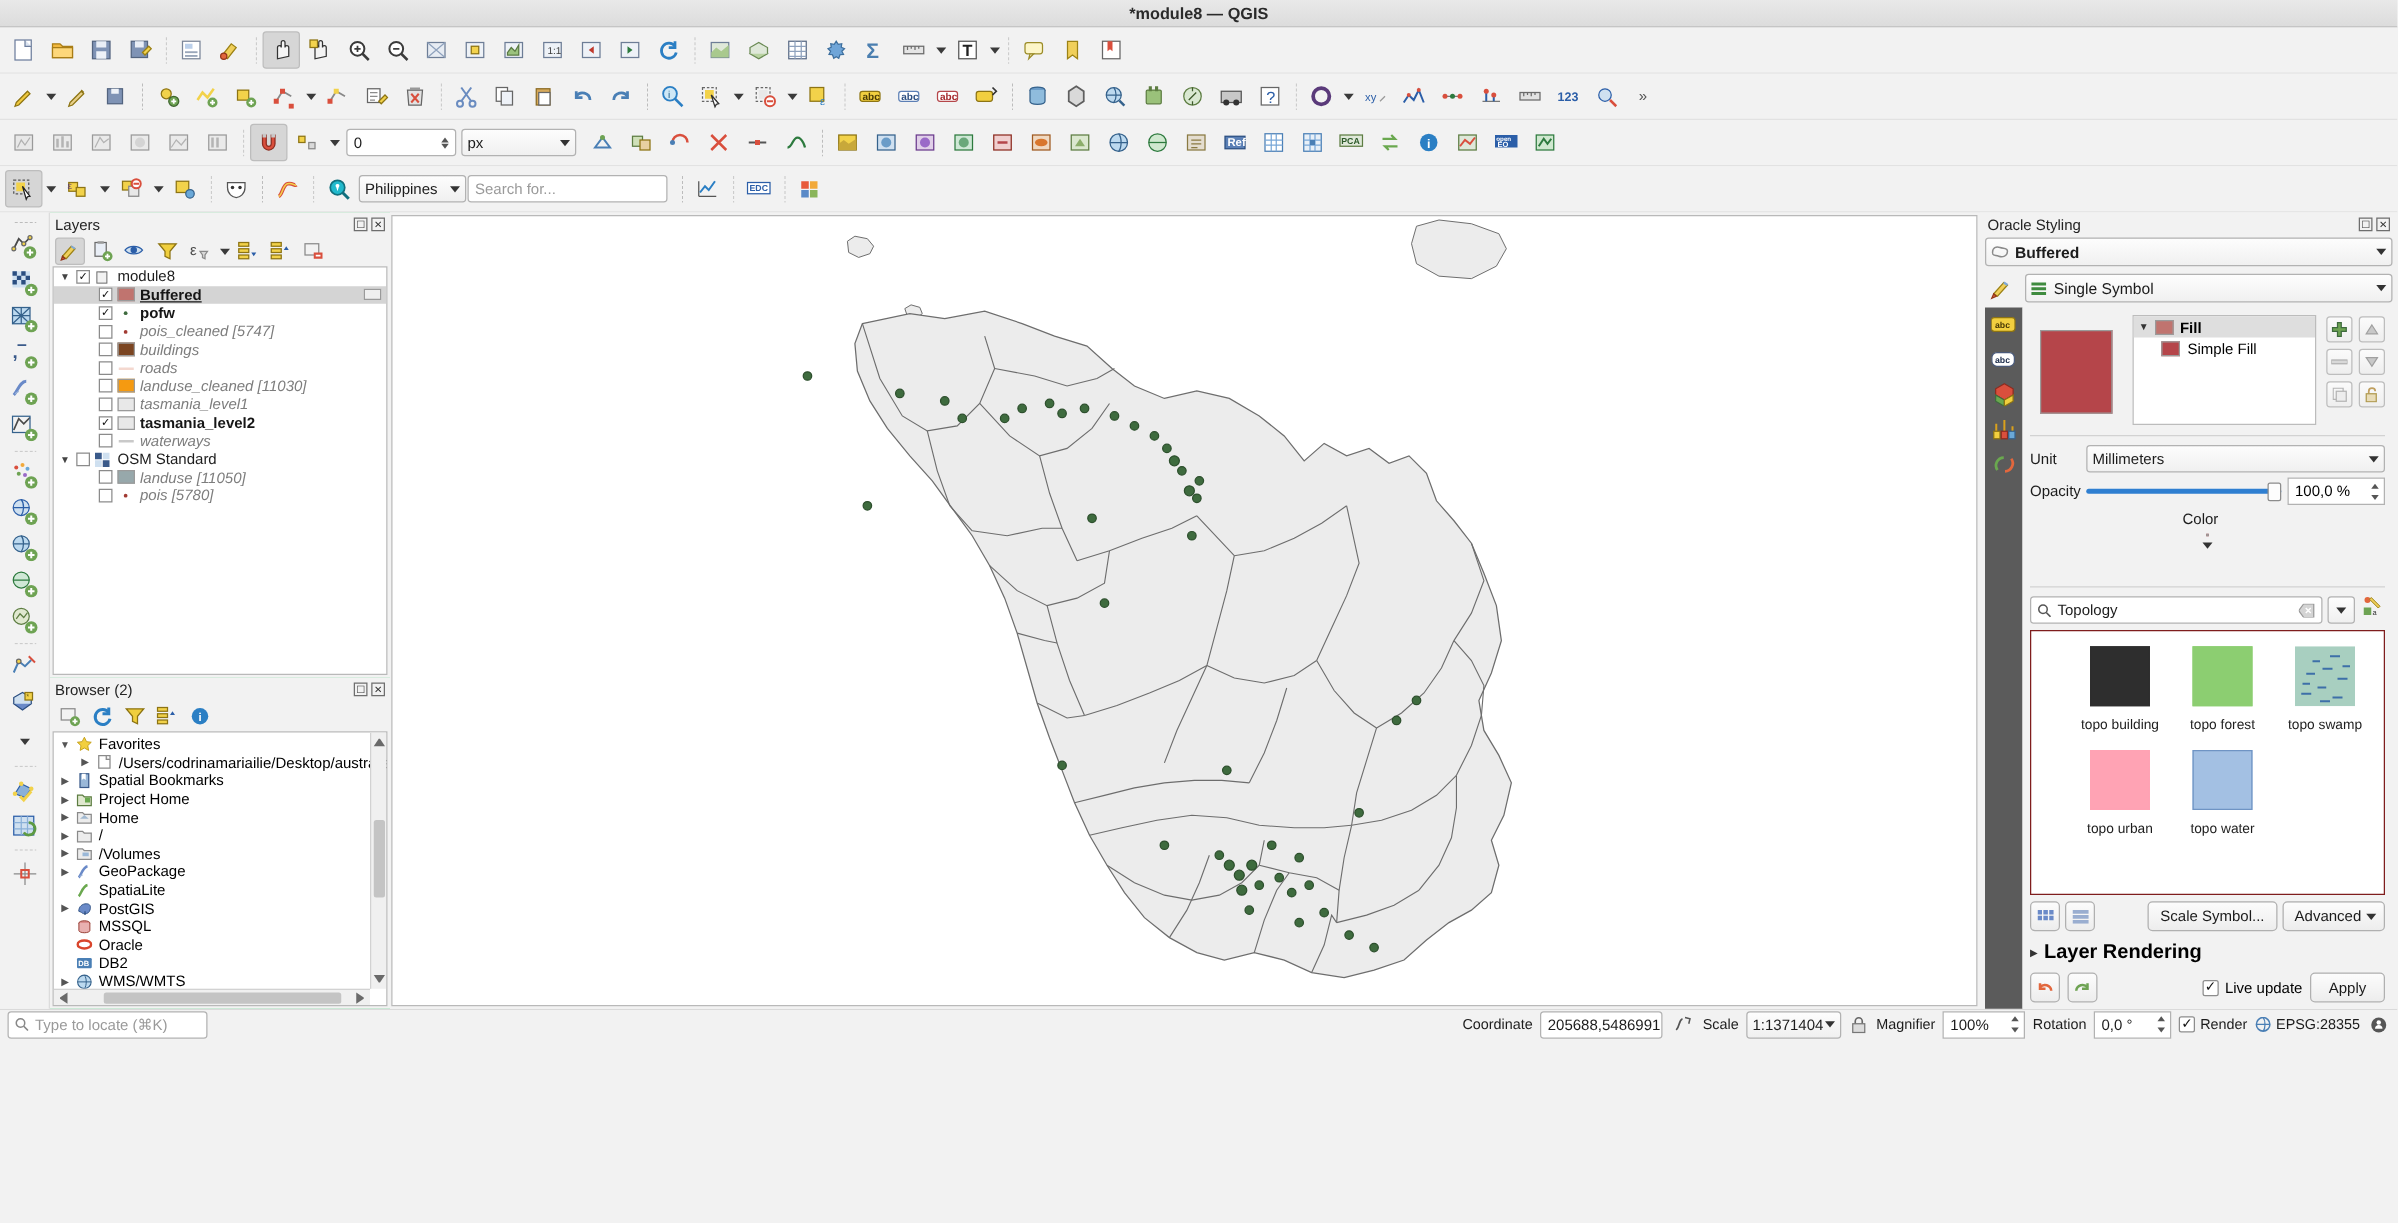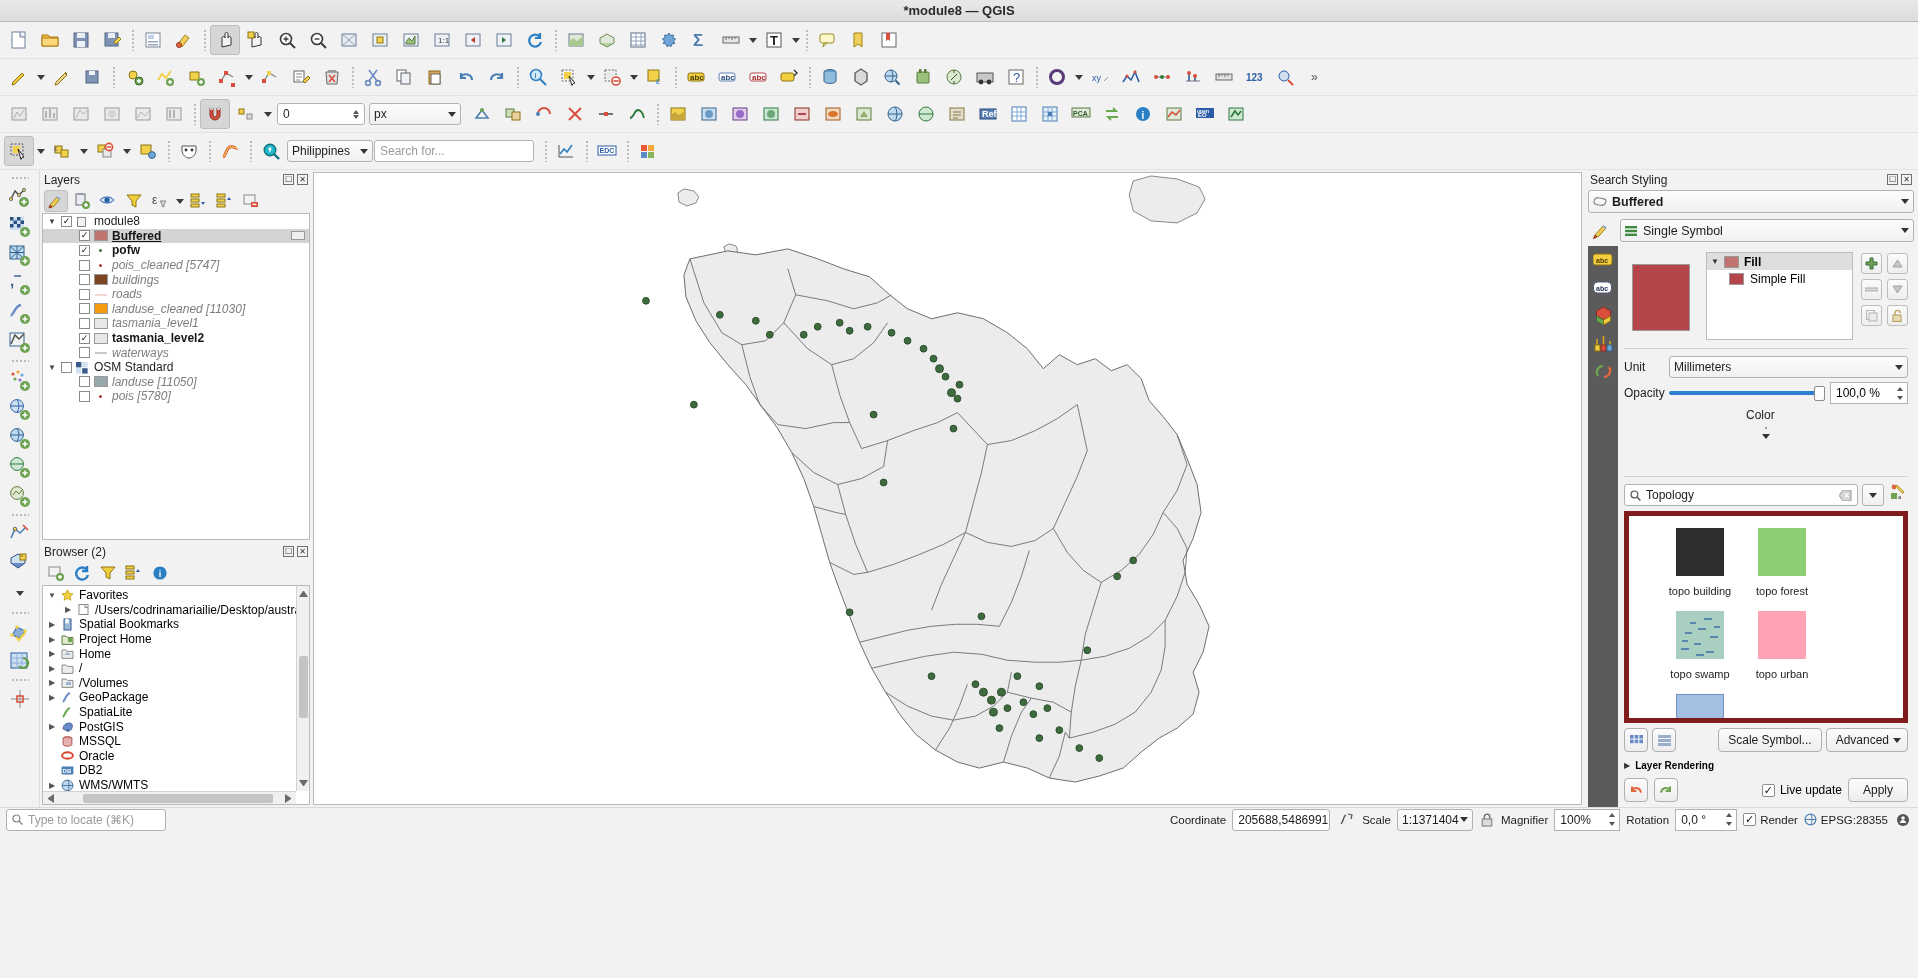--- a/index.html
+++ b/index.html
@@ -1508,21 +1508,21 @@
           <circle cx="572" cy="558" r="3.4" fill="#3e6b3e" stroke="#2d4f2d"></circle>
           <circle cx="592" cy="576" r="3.4" fill="#3e6b3e" stroke="#2d4f2d"></circle>
           <circle cx="612" cy="586" r="3.4" fill="#3e6b3e" stroke="#2d4f2d"></circle>
         </g>
       </svg>
     </div>
   </div>
 
   <div id="rightdock">
     <div class="dock-title" style="padding:0 6px;">
-      <span>Search Styling</span>
+      <span>Oracle Styling</span>
       <span class="tw">
         <span>☐</span>
         <span>✕</span>
       </span>
     </div>
 
     <div id="stylebody">
 
       <div class="combo" style="margin:1px 0 6px 0;height:23px;">
         <span style="margin-right:5px;">
@@ -1713,21 +1713,21 @@
             <div style="width:20px;display:flex;justify-content:center;">
               <svg width="16" height="16" viewBox="0 0 16 16">
                   <circle cx="4" cy="3" r="2.4" fill="#e2673d"></circle>
                   <path d="M7 1l7 7-1.4 1.4-7-7z" fill="#f0cf5a" stroke="#9c8215" stroke-width="0.8"></path>
                   <rect x="1" y="9" width="6" height="6" fill="#6ea353"></rect>
                   <text x="8" y="15" font-size="6" fill="#333">a</text>
                 </svg>
             </div>
           </div>
 
-          <div style="background:#fff;border:5px solid #7f1d1d;margin:0 6px 0 6px;height:212px;overflow:hidden;">
+          <div style="background:#fff;border:1px solid #7f1d1d;margin:0 6px 0 6px;height:212px;overflow:hidden;">
             <div class="sym-grid" id="symgrid">
                 <div class="sym-cell">
                   <div class="sym-swatch">
                     <div style="width:48px;height:48px;background:#2e2e2e;border:1px solid #2e2e2e;"></div>
                   </div>
                   <div class="sym-name">topo building</div>
                 </div>
                 <div class="sym-cell">
                   <div class="sym-swatch">
                     <div style="width:48px;height:48px;background:#8cce71;border:1px solid #8cce71;"></div>
@@ -1783,21 +1783,21 @@
               <span>Scale Symbol...</span>
             </div>
             <div class="btn" style="padding-right:18px;position:relative;">
               <span>Advanced</span>
               <span style="position:absolute;right:6px;border-left:4px solid transparent;border-right:4px solid transparent;border-top:5px solid #333;"></span>
             </div>
           </div>
 
           <div style="display:flex;align-items:center;gap:5px;padding:5px 6px 4px 6px;">
             <span style="font-size:8px;color:#333;">▶</span>
-            <span style="font-weight:bold;font-size:10px;">Layer Rendering</span>
+            <span style="font-weight:bold;font-size:16px;">Layer Rendering</span>
           </div>
 
           <div style="display:flex;align-items:center;gap:6px;padding:3px 6px 5px 6px;">
             <div class="btn" style="width:24px;padding:0;">
               <svg width="14" height="12" viewBox="0 0 14 12">
                   <path d="M3 6a5 5 0 0 1 9 2.6" fill="none" stroke="#e2673d" stroke-width="2"></path>
                   <path d="M3 2.6V7h4.4" fill="none" stroke="#e2673d" stroke-width="2"></path>
                 </svg>
             </div>
             <div class="btn" style="width:24px;padding:0;">

